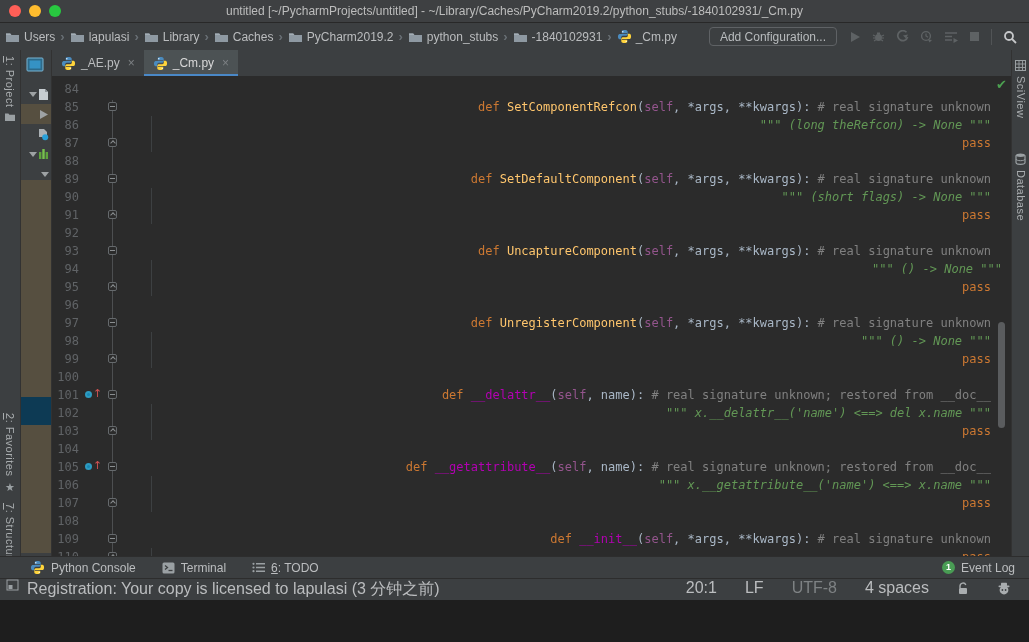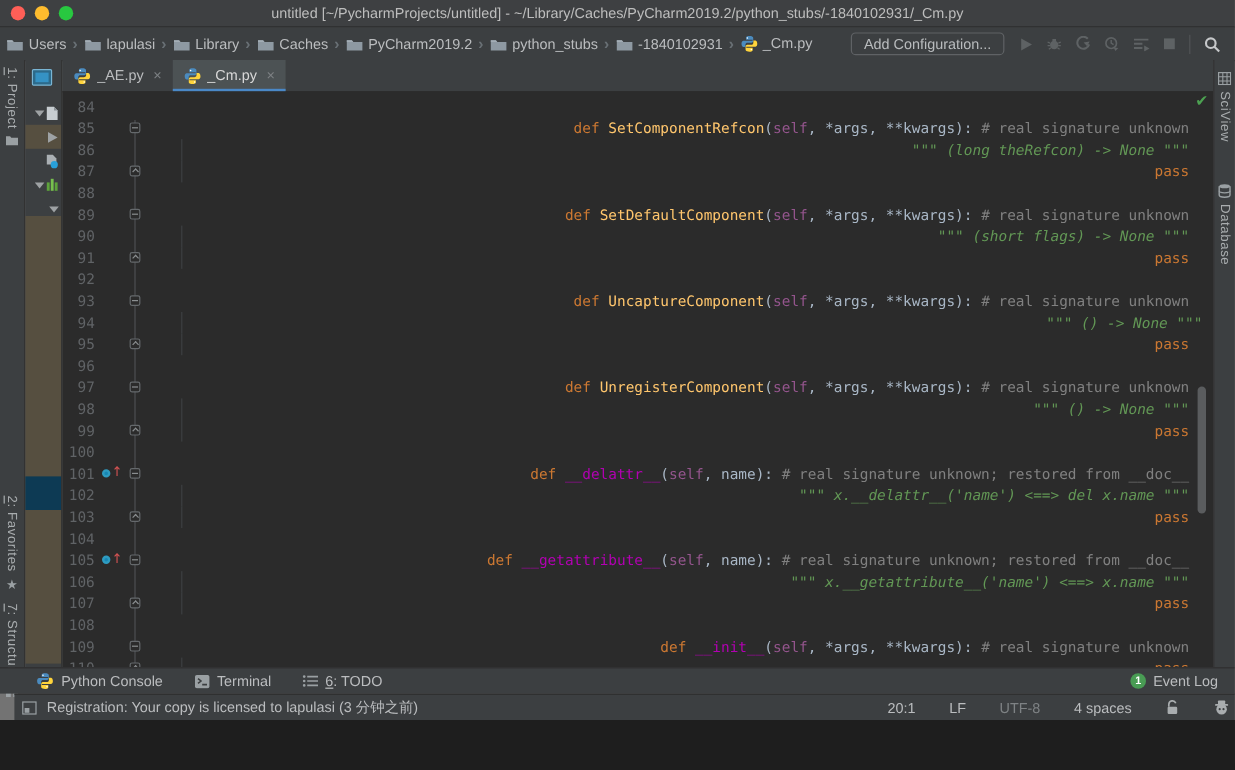--- a/index.html
+++ b/index.html
@@ -7,21 +7,21 @@
           font-family:"Liberation Sans",sans-serif;color:#bbbdbf;-webkit-font-smoothing:antialiased;}
   
   .titlebar{position:absolute;top:0;left:0;right:0;height:22px;background:#3e4042;
             border-bottom:1px solid #282828;text-align:center;line-height:22px;font-size:12px;color:#bdbdbd;}
   .traffic{position:absolute;left:9px;top:5px;display:flex;gap:8px;}
   .light{width:12px;height:12px;border-radius:50%;}
   
   .navbar{position:absolute;top:23px;left:0;right:0;height:27px;background:#3c3f41;
           border-bottom:1px solid #2d2d2d;display:flex;align-items:center;font-size:12px;}
   .crumbs{display:flex;align-items:center;padding-left:5px;white-space:nowrap;overflow:hidden;flex:1;}
-  .crumb{display:flex;gap:4px;color:#bbbdbf;cursor:default;}
+  .crumb{display:flex;align-items:center;gap:4px;color:#bbbdbf;cursor:default;}
   .chev{color:#697075;margin:0 5px;font-size:13px;font-weight:bold;}
   .addcfg{border:1px solid #5f6265;border-radius:4px;height:19px;line-height:18px;padding:0 10px;
           color:#b9bcbe;margin-right:12px;background:transparent;font-size:12px;}
   .rticons{display:flex;align-items:center;gap:11px;padding-right:12px;}
   .navsep{width:1px;height:16px;background:#515456;}
   
   .stripe{position:absolute;top:50px;bottom:44px;background:#3c3f41;}
   .stripe.left{left:0;width:20px;border-right:1px solid #323232;}
   .stripe.right{right:0;width:17px;border-left:1px solid #323232;}
   .vlabel{position:absolute;left:0;width:100%;display:flex;flex-direction:column;align-items:center;gap:5px;
@@ -57,22 +57,22 @@
   .ovr .oa{position:absolute;left:8px;top:-4px;color:#d25252;font-size:11px;font-family:"DejaVu Sans",sans-serif;}
   .t{color:#a9b7c6;} .k{color:#cc7832;} .f{color:#ffc66d;} .s{color:#94558d;}
   .c{color:#808080;} .d{color:#629755;font-style:italic;} .m{color:#b200b2;}
   .check{position:absolute;right:4px;top:1px;color:#4ca151;font-size:13px;font-weight:bold;font-family:"DejaVu Sans",sans-serif;}
   .thumb{position:absolute;right:6px;width:7px;border-radius:4px;background:#5a5c5e;}
   
   .btoolbar{position:absolute;left:0;right:0;bottom:22px;height:21px;background:#3c3f41;border-top:1px solid #2d2d2d;
             display:flex;align-items:center;font-size:12px;color:#bbbdbf;}
   .btool-item{display:flex;align-items:center;gap:6px;margin-right:26px;cursor:default;}
   .statusbar{position:absolute;left:0;right:0;bottom:0;height:21px;background:#3c3f41;border-top:1px solid #2d2d2d;
-             display:flex;align-items:center;font-size:12px;color:#bbbdbf;margin-left:12px;}
-  .sb-right{margin-left:auto;display:flex;align-items:center;gap:28px;padding-right:4px;}
+             display:flex;align-items:flex-start;font-size:16px;color:#bbbdbf;}
+  .sb-right{margin-left:auto;display:flex;align-items:center;gap:28px;padding-right:18px;}
   .dim{color:#7e8284;}
   u{text-decoration:underline;}
   .badge{width:13px;height:13px;border-radius:50%;background:#499c54;color:#fff;font-size:9px;line-height:13px;text-align:center;font-weight:bold;}
   .icon{display:inline-flex;align-items:center;justify-content:center;flex:0 0 auto;}
 </style>
 </head>
 <body>
 
 <div class="window">
 

